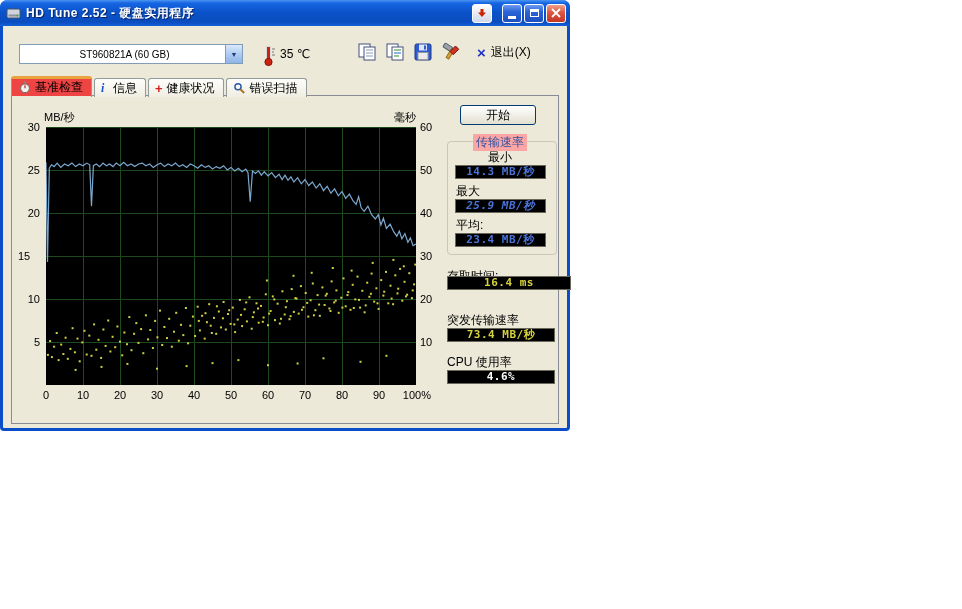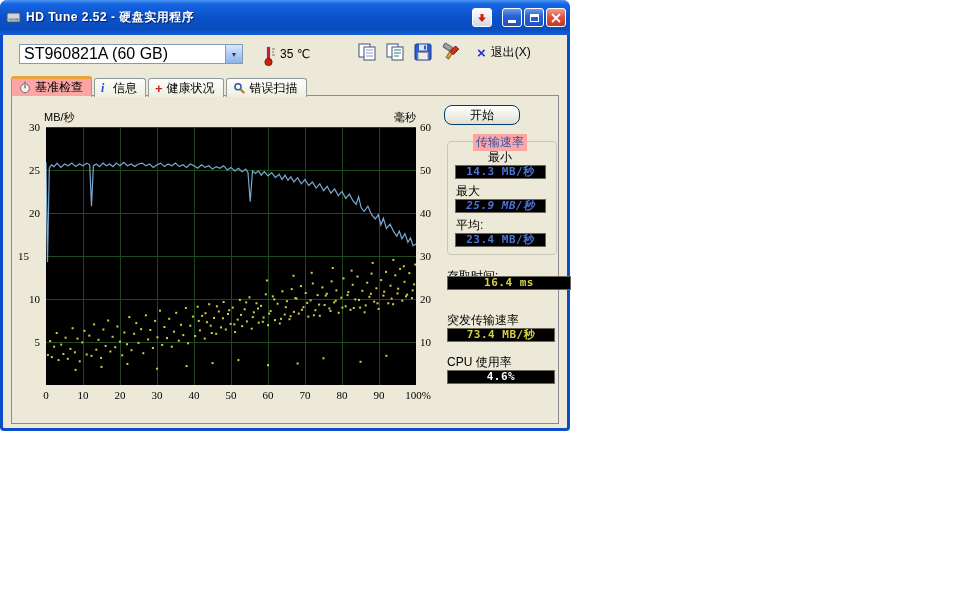--- a/index.html
+++ b/index.html
@@ -6,79 +6,79 @@
   html,body { width:962px; height:609px; background:#ffffff; overflow:hidden;
     font-family:"Liberation Sans","DejaVu Sans",sans-serif; }
   #stage { position:relative; width:962px; height:609px; background:#ffffff; }
 
   
   .window { position:absolute; left:0; top:0; width:570px; height:431px;
     background:#ece9d8; border:3px solid #0b4dc8; border-top:0;
     border-radius:8px 8px 4px 4px; }
 
   
-  .titlebar { position:absolute; left:-3px; top:0; width:570px; height:35px;
+  .titlebar { position:absolute; left:-3px; top:0; width:570px; height:26px;
     border-radius:7px 7px 0 0;
     background:linear-gradient(180deg,#4a96f2 0%,#1665e2 12%,#0a51c8 50%,#0a4dc0 85%,#1560d8 100%);
     display:flex; align-items:center; padding:0 4px 0 6px; }
   .app-icon { width:15px; height:15px; margin-right:5px; flex:0 0 auto; }
   .title-text { color:#fff; font-size:12px; font-weight:bold; letter-spacing:.5px;
     text-shadow:1px 1px 1px rgba(0,0,30,.6); flex:1 1 auto; white-space:nowrap; overflow:hidden; }
   .tb-btns { display:flex; align-items:center; gap:2px; }
   .tbtn { width:20px; height:19px; border-radius:3px; border:1px solid #fff;
     display:flex; align-items:center; justify-content:center; cursor:pointer; }
   .tbtn.light { background:linear-gradient(180deg,#fdfdfd,#cfd8ea); margin-right:8px; }
   .tbtn.blue  { background:linear-gradient(180deg,#6f9bf0 0%,#2a63d8 40%,#1c4fc0 100%); }
   .tbtn.red   { background:linear-gradient(180deg,#f0a08a 0%,#dd5540 45%,#c23625 100%); }
   .glyph-min { width:8px; height:3px; background:#fff; align-self:flex-end; margin:0 auto 3px auto; }
   .glyph-max { width:9px; height:8px; border:1px solid #fff; border-top-width:3px; }
 
   
   .toolbar { position:absolute; left:0; top:26px; width:100%; height:50px; }
   .combo { position:absolute; left:16px; top:18px; width:224px; height:20px;
     border:1px solid #7f9db9; background:#fff; display:flex; align-items:center; cursor:pointer; }
-  .combo-text { flex:1; font-size:16px; padding-left:4px; white-space:nowrap; overflow:hidden; }
+  .combo-text { flex:1; font-size:10px; padding-left:4px; white-space:nowrap; overflow:hidden;text-align:center; }
   .combo-btn { width:17px; height:18px; border-left:1px solid #7f9db9;
     background:linear-gradient(180deg,#dce9fb,#aecbf2 50%,#8fb4e8); display:flex;
     align-items:center; justify-content:center; }
   .combo-btn .arrow { font-size:7px; color:#1c3d6e; }
   .thermo { position:absolute; left:260px; top:17px; }
   .temp { position:absolute; left:277px; top:21px; font-size:12px; color:#000; }
   .tool-btns { position:absolute; left:352px; top:14px; display:flex; gap:4px; }
   .toolbtn { width:24px; height:24px; display:flex; align-items:center; justify-content:center;
     cursor:pointer; border:1px solid transparent; border-radius:2px; }
   .exit { position:absolute; left:474px; top:18px; display:flex; align-items:center; gap:5px;
     cursor:pointer; font-size:12px; color:#000; }
   .exit-x { color:#2233cc; font-weight:bold; font-size:15px; line-height:1; }
 
   
   .tabs { position:absolute; left:8px; top:76px; display:flex; align-items:flex-end; gap:2px; z-index:2; }
   .tab { height:19px; padding:2px 8px 2px 6px; display:flex; align-items:center; gap:4px;
     font-size:12px; color:#000; background:linear-gradient(180deg,#fdfdfb,#f0eee2);
     border:1px solid #919b9c; border-bottom:none; border-radius:3px 3px 0 0; cursor:pointer; }
-  .tab.active { height:21px; background:#fca5a5; border-top:3px solid #e8a33d; padding-top:1px;
+  .tab.active { height:21px; background:#ef4444; border-top:3px solid #e8a33d; padding-top:1px;
     position:relative;padding-left:7px; }
   .tab.active:after { content:""; position:absolute; left:0; right:0; bottom:-1px; height:2px; background:#ece9d8; }
   .tabicon { display:inline-flex; }
   .icon-info { color:#1a50d8; font-weight:bold; font-style:italic; font-family:"Liberation Serif","DejaVu Serif",serif; font-size:12px; width:8px; text-align:center; }
   .icon-health { color:#d42020; font-weight:bold; font-size:13px; line-height:1; }
 
   
   .content { position:absolute; left:8px; top:95px; width:548px; height:329px;
     background:#ece9d8; border:1px solid #898c95; z-index:1; }
 
-  .start-btn { position:absolute; left:432px; top:9px; width:76px; height:20px;
-    font-size:12px; color:#000; border:1px solid #003c74; border-radius:8px; cursor:pointer;
+  .start-btn { position:absolute; left:448px; top:9px; width:76px; height:20px;
+    font-size:12px; color:#000; border:1px solid #003c74; border-radius:3px; cursor:pointer;
     background:linear-gradient(180deg,#ffffff,#f2f1ea 45%,#e3e0cf); font-family:inherit; }
 
   .chart { position:absolute; left:34px; top:31px; width:370px; height:258px; background:#000; }
   .axis-label { position:absolute; font-size:11px; color:#000; top:14px; }
   .axis-label.left { left:32px; }
   .axis-label.right { left:340px; width:64px; text-align:right; }
-  .tick { position:absolute; font-size:11px; color:#000;font-family:Liberation Serif, serif; }
+  .tick { position:absolute; font-size:11px; color:#000; }
 
   
   .groupbox { position:absolute; left:435px; top:45px; width:110px; height:114px;
     border:1px solid #cbc7b8; border-radius:4px; }
   .groupbox .legend { position:absolute; left:25px; top:-8px; background:#fca5a5;
     padding:0 3px; font-size:12px; }
   .rowlabel { position:absolute; font-size:12px; color:#000; white-space:nowrap; }
   .g-min-l { left:8px; top:7px;margin-left:32px; }  .g-max-l { left:8px; top:41px; }  .g-avg-l { left:8px; top:75px; }
   .lcd { position:absolute; background:#000; border:1px solid #6a675a; height:14px;
     font-family:"DejaVu Sans Mono","Liberation Mono",monospace; font-weight:bold; font-size:11px;

